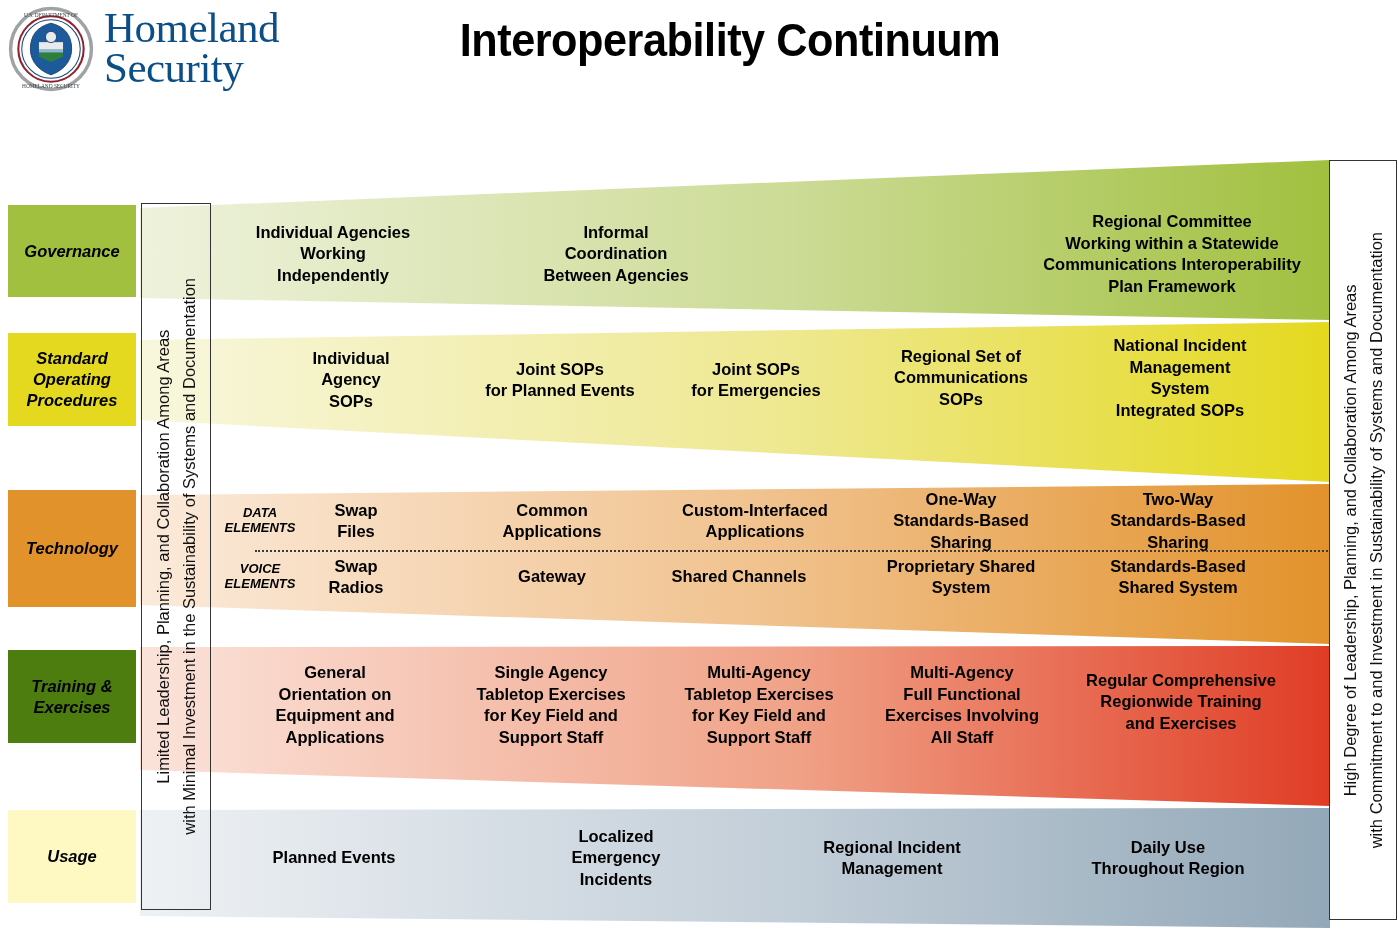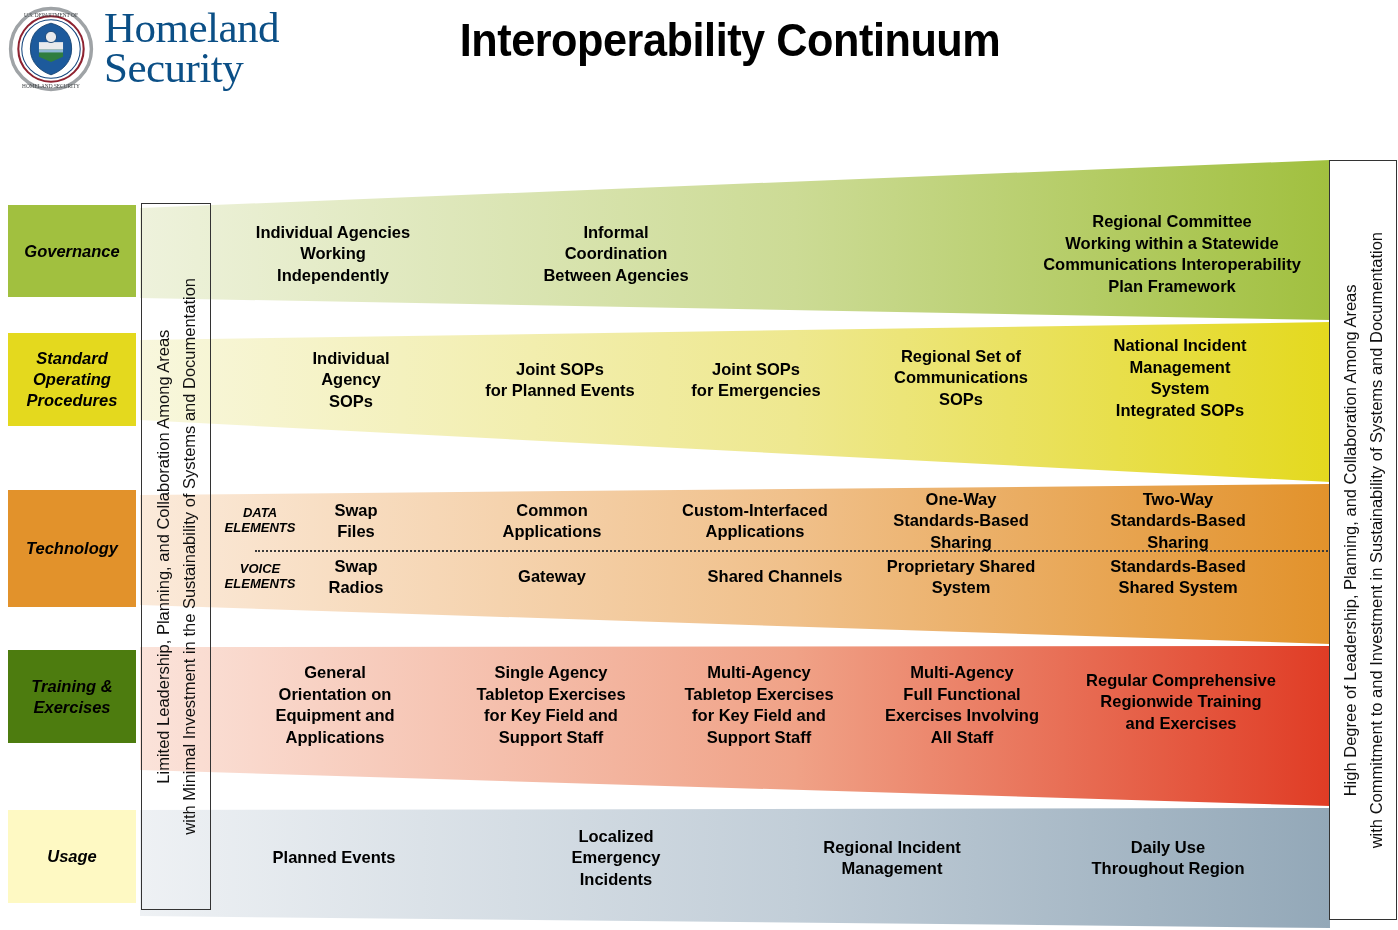--- a/index.html
+++ b/index.html
@@ -201,21 +201,21 @@
   <div class="cell" style="left:868px;top:338px;width:186px;height:66px;">One-Way
 Standards-Based
 Sharing</div>
   <div class="cell" style="left:1078px;top:338px;width:200px;height:66px;">Two-Way
 Standards-Based
 Sharing</div>
 
   <div class="cell" style="left:306px;top:404px;width:100px;height:46px;">Swap
 Radios</div>
   <div class="cell" style="left:452px;top:404px;width:200px;height:46px;">Gateway</div>
-  <div class="cell" style="left:680px;top:404px;width:190px;height:46px;">Shared Channels</div>
+  <div class="cell" style="left:644px;top:404px;width:190px;height:46px;">Shared Channels</div>
   <div class="cell" style="left:868px;top:404px;width:186px;height:46px;">Proprietary Shared
 System</div>
   <div class="cell" style="left:1078px;top:404px;width:200px;height:46px;">Standards-Based
 Shared System</div>
 
   <div class="cell" style="left:240px;top:500px;width:190px;height:110px;">General
 Orientation on
 Equipment and
 Applications</div>
   <div class="cell" style="left:448px;top:500px;width:206px;height:110px;">Single Agency

